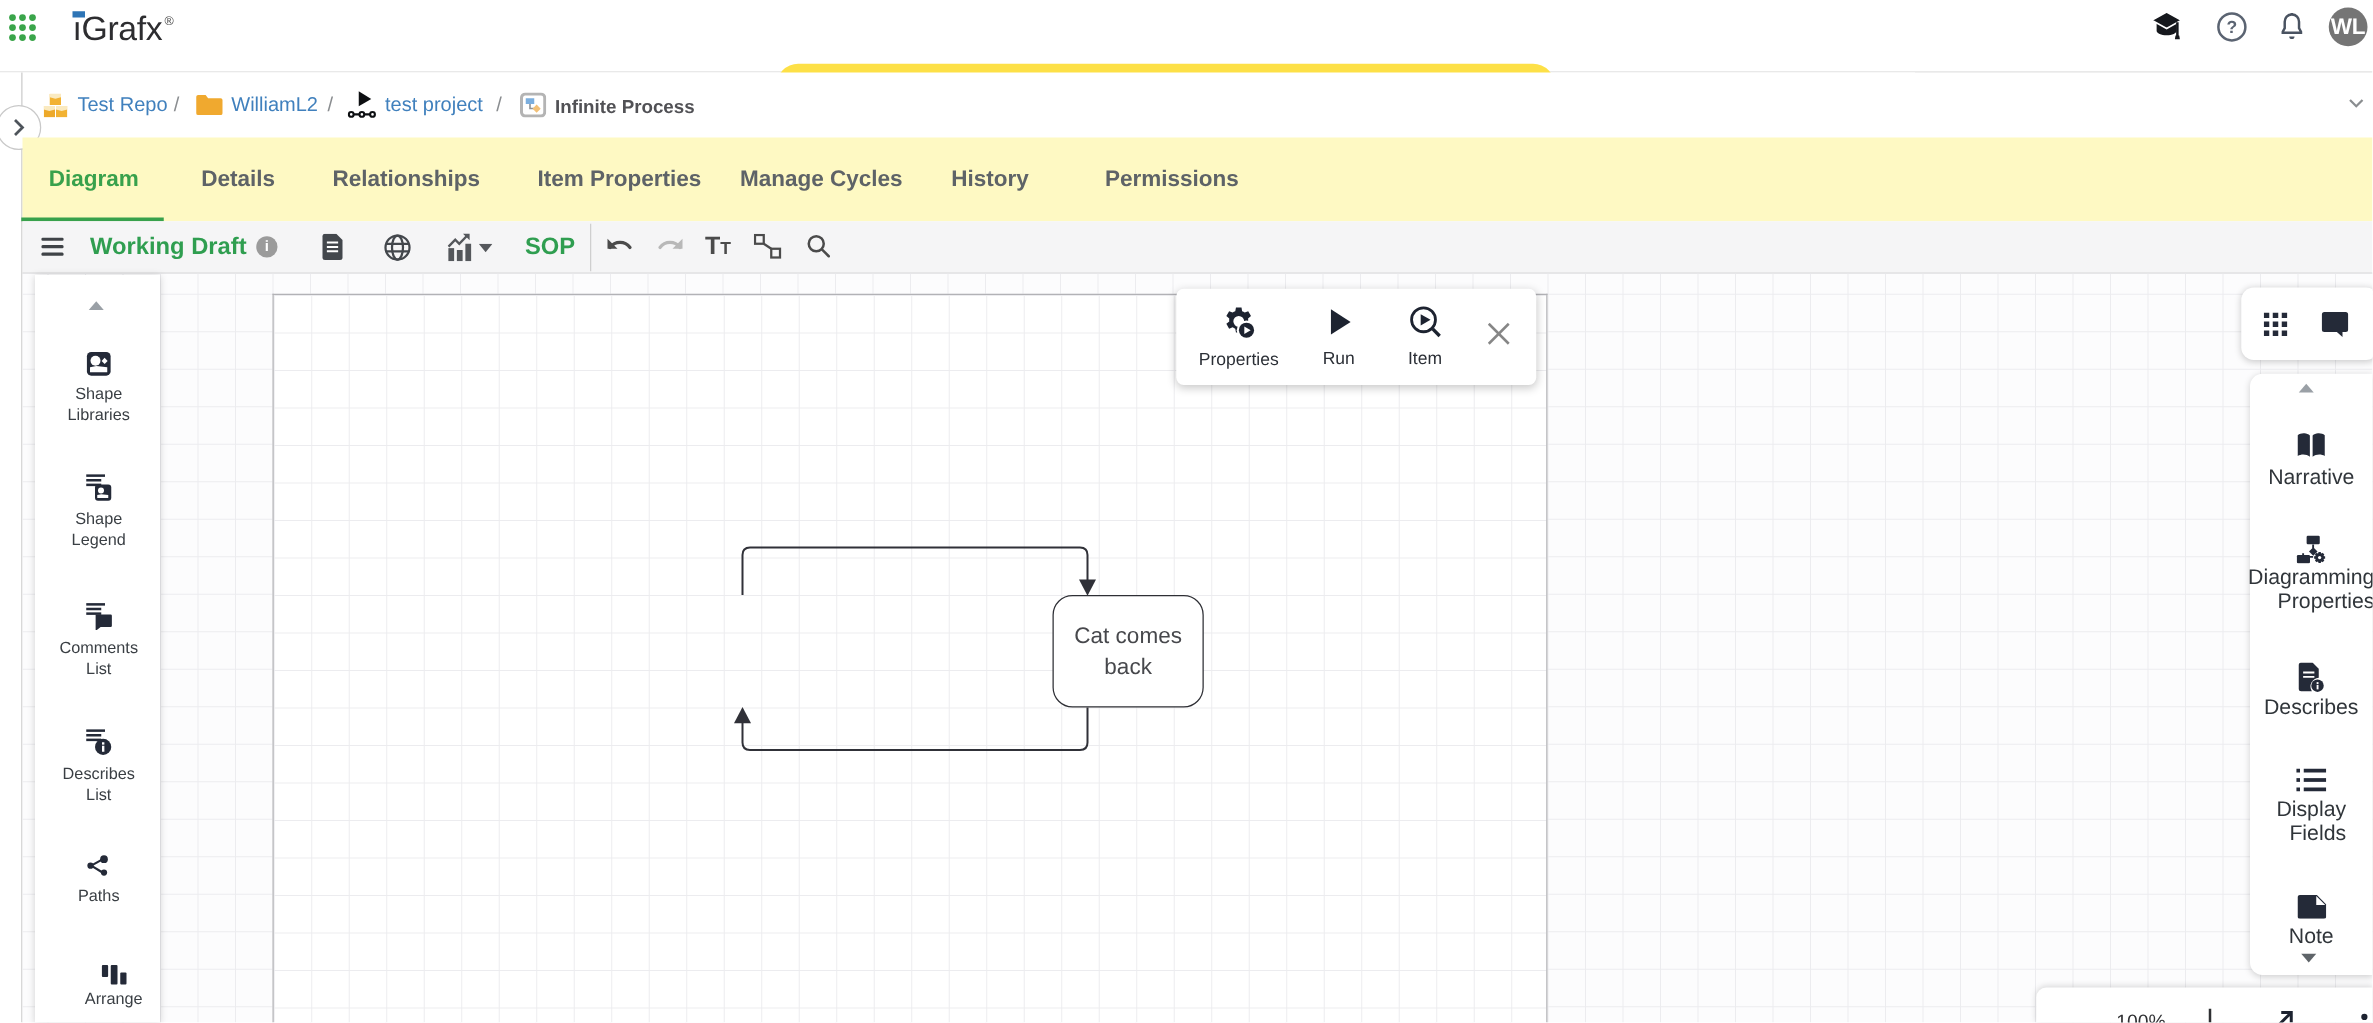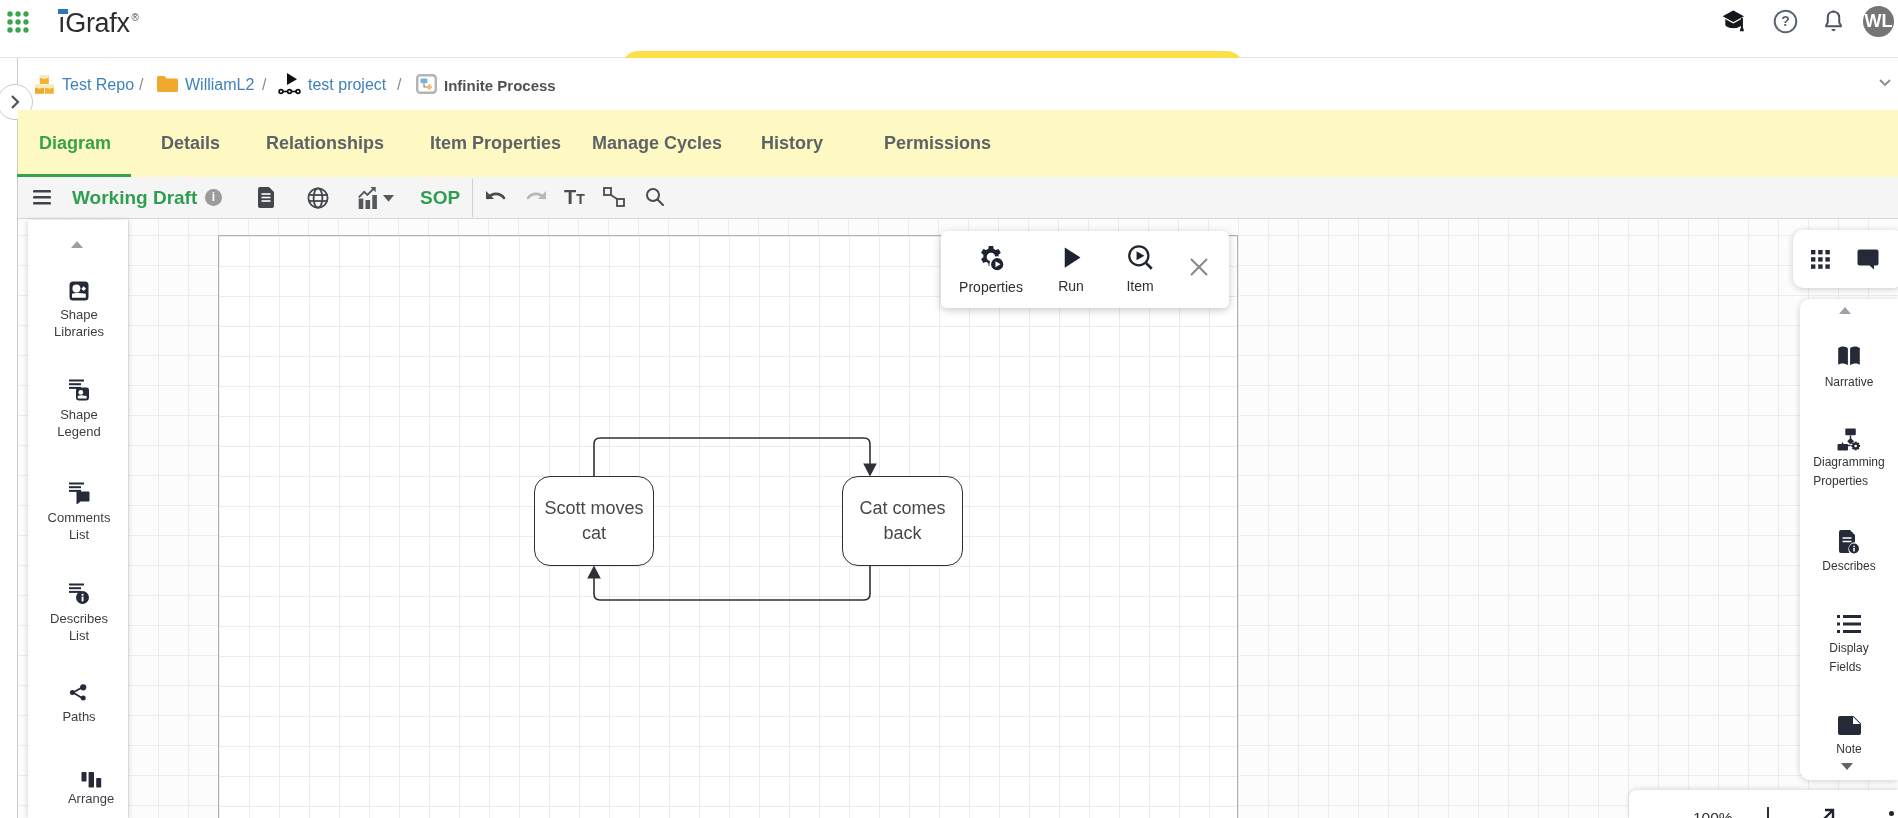--- a/index.html
+++ b/index.html
@@ -64,21 +64,21 @@
   .litem .lbl { font-size:13px; line-height:16.5px; color:#3a3f44; text-align:center;
     margin-top:6px; }
 
   
   #rtools { position:absolute; left:1793px; top:230px; width:110px; height:58px;
     background:#fff; border-radius:10px; box-shadow:0 1px 6px rgba(0,0,0,0.2); }
   #rpanel { position:absolute; left:1800px; top:299px; width:98px; height:481px;
     background:#fff; border-radius:10px 0 0 10px; box-shadow:0 1px 6px rgba(0,0,0,0.18); }
   .ritem { position:absolute; left:0; width:98px; display:flex; flex-direction:column;
     align-items:center; }
-  .ritem .lbl { font-size:12px; line-height:18.5px; color:#30353a; text-align:left;
+  .ritem .lbl { font-size:17px; line-height:18.5px; color:#30353a; text-align:right;
     margin-top:5px; }
 
   
   #ftoolbar { position:absolute; left:941px; top:231px; width:288px; height:77px;
     background:#fff; border-radius:6px; box-shadow:0 2px 8px rgba(0,0,0,0.22); }
   .fbtn { position:absolute; top:13px; display:flex; flex-direction:column; align-items:center; }
   .fbtn .lbl { font-size:14px; color:#2b2f36; margin-top:7px; }
 
   
   #zoombar { position:absolute; left:1629px; top:790px; width:269px; height:28px;
@@ -276,21 +276,20 @@
     <svg class="abs" style="left:0; top:0;" width="1880" height="599" viewBox="0 0 1880 599">
       <g fill="none" stroke="#303138" stroke-width="1.6">
         <path d="M576 257 L576 225 Q576 219 582 219 L846 219 Q852 219 852 225 L852 245"></path>
         <path d="M852 347 L852 375 Q852 381 846 381 L582 381 Q576 381 576 375 L576 359"></path>
       </g>
       <g fill="#303138">
         <path d="M852 257.5 L845.2 244.5 L858.8 244.5 z"></path>
         <path d="M576 346.5 L569.2 359.5 L582.8 359.5 z"></path>
       </g>
     </svg>
-    <div class="shape" style="left:516px; top:257px;">Scott moves<br>cat</div>
     <div class="shape" style="left:792px; top:257px; width:121px;margin-left:32px;">Cat comes<br>back</div>
   </div>
 
   <div id="lpanel"></div>
   <div class="abs tri-up" style="left:71px; top:241px;"></div>
 
   <div class="litem" style="left:28px; top:281px;">
     <svg width="20" height="20" viewBox="0 0 20 20">
       <rect x="0.5" y="0.5" width="19" height="19" rx="3.5" fill="#242a38"></rect>
       <circle cx="7.4" cy="7.6" r="4" fill="#fff"></circle>

